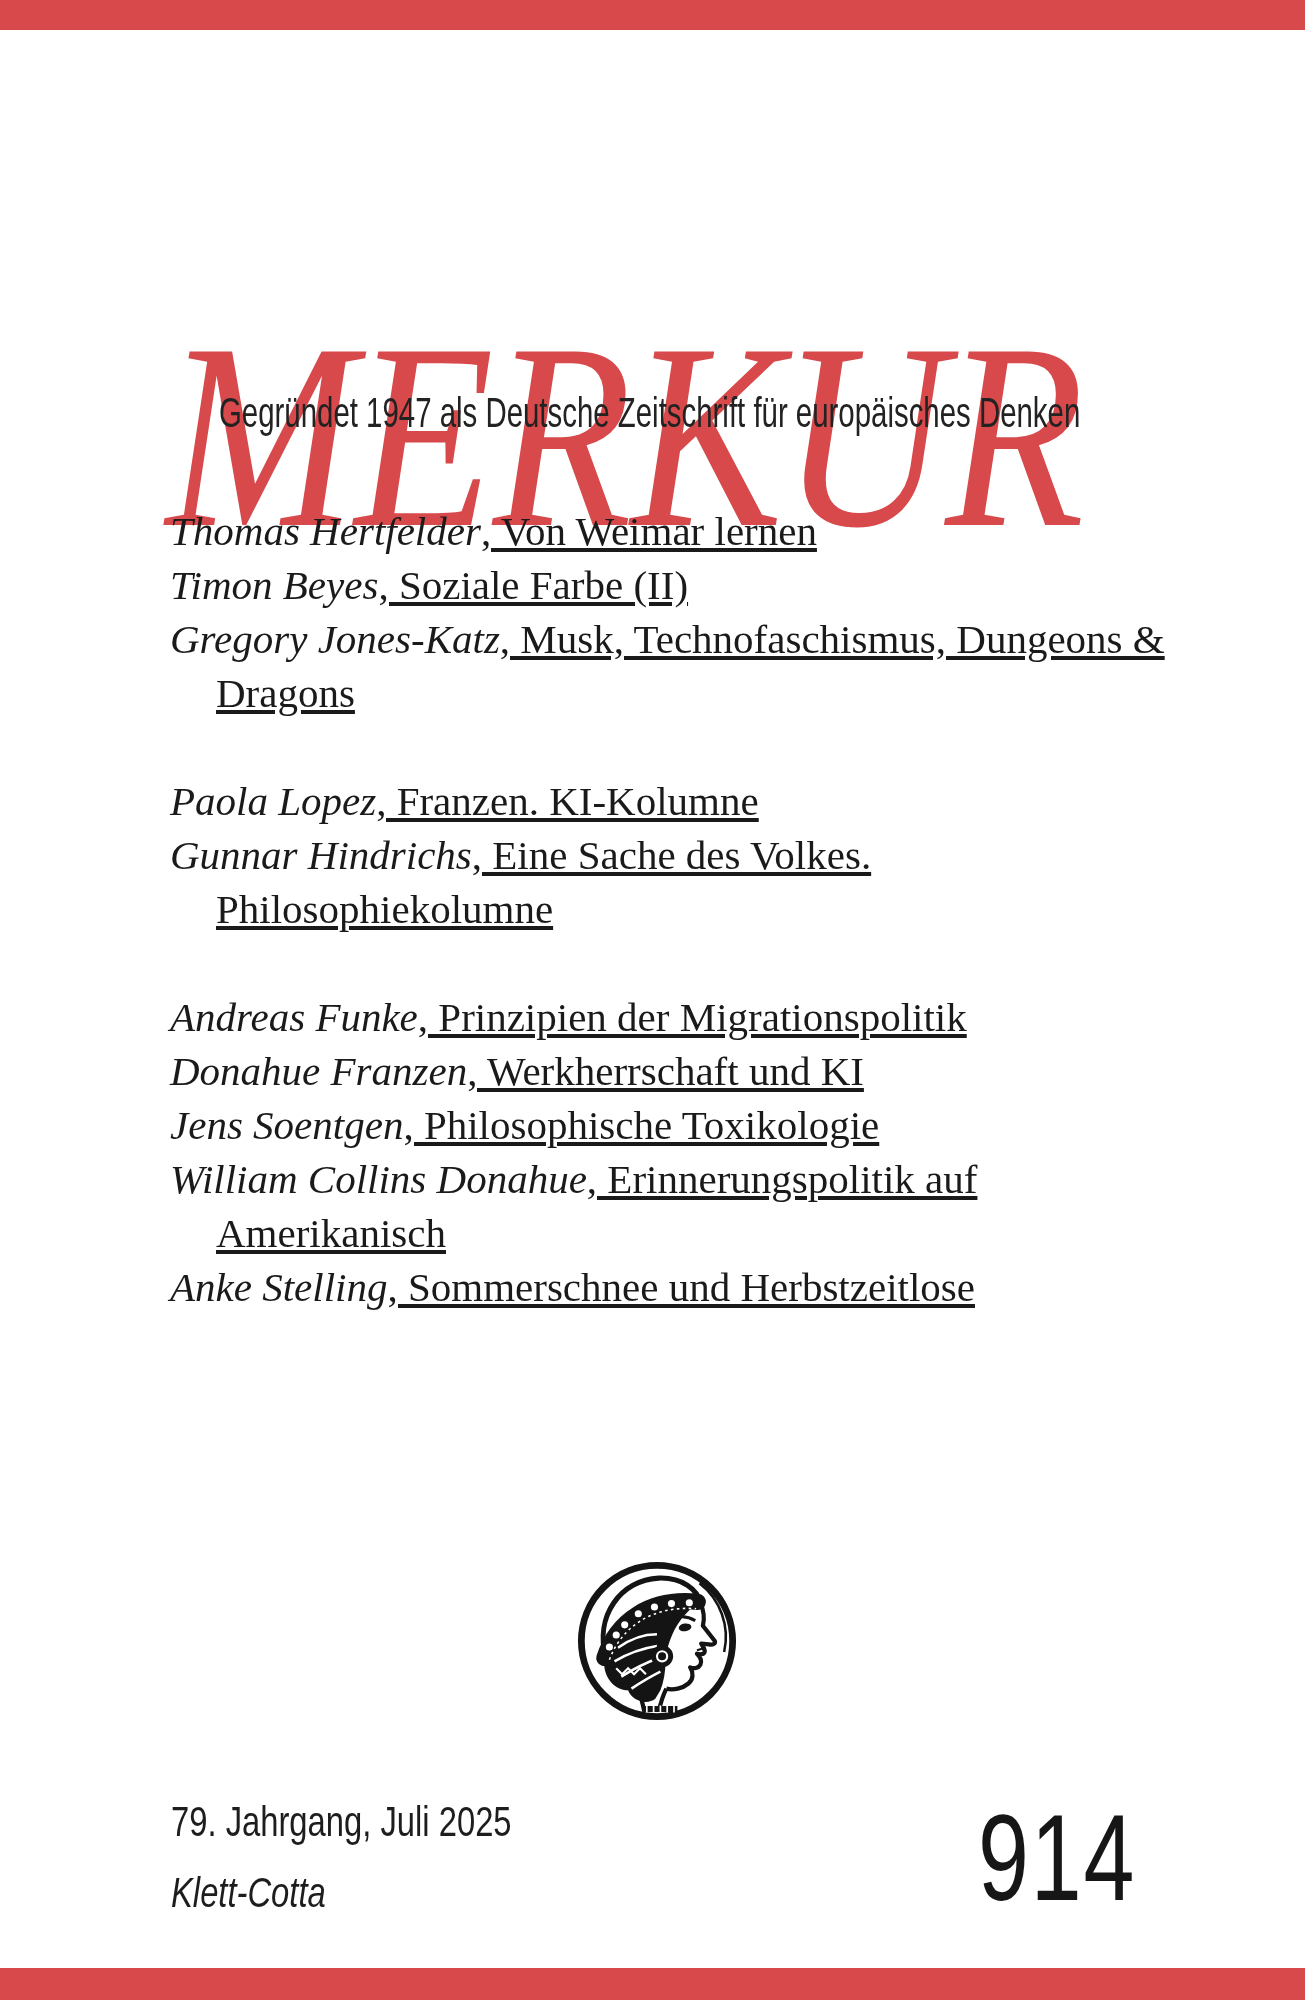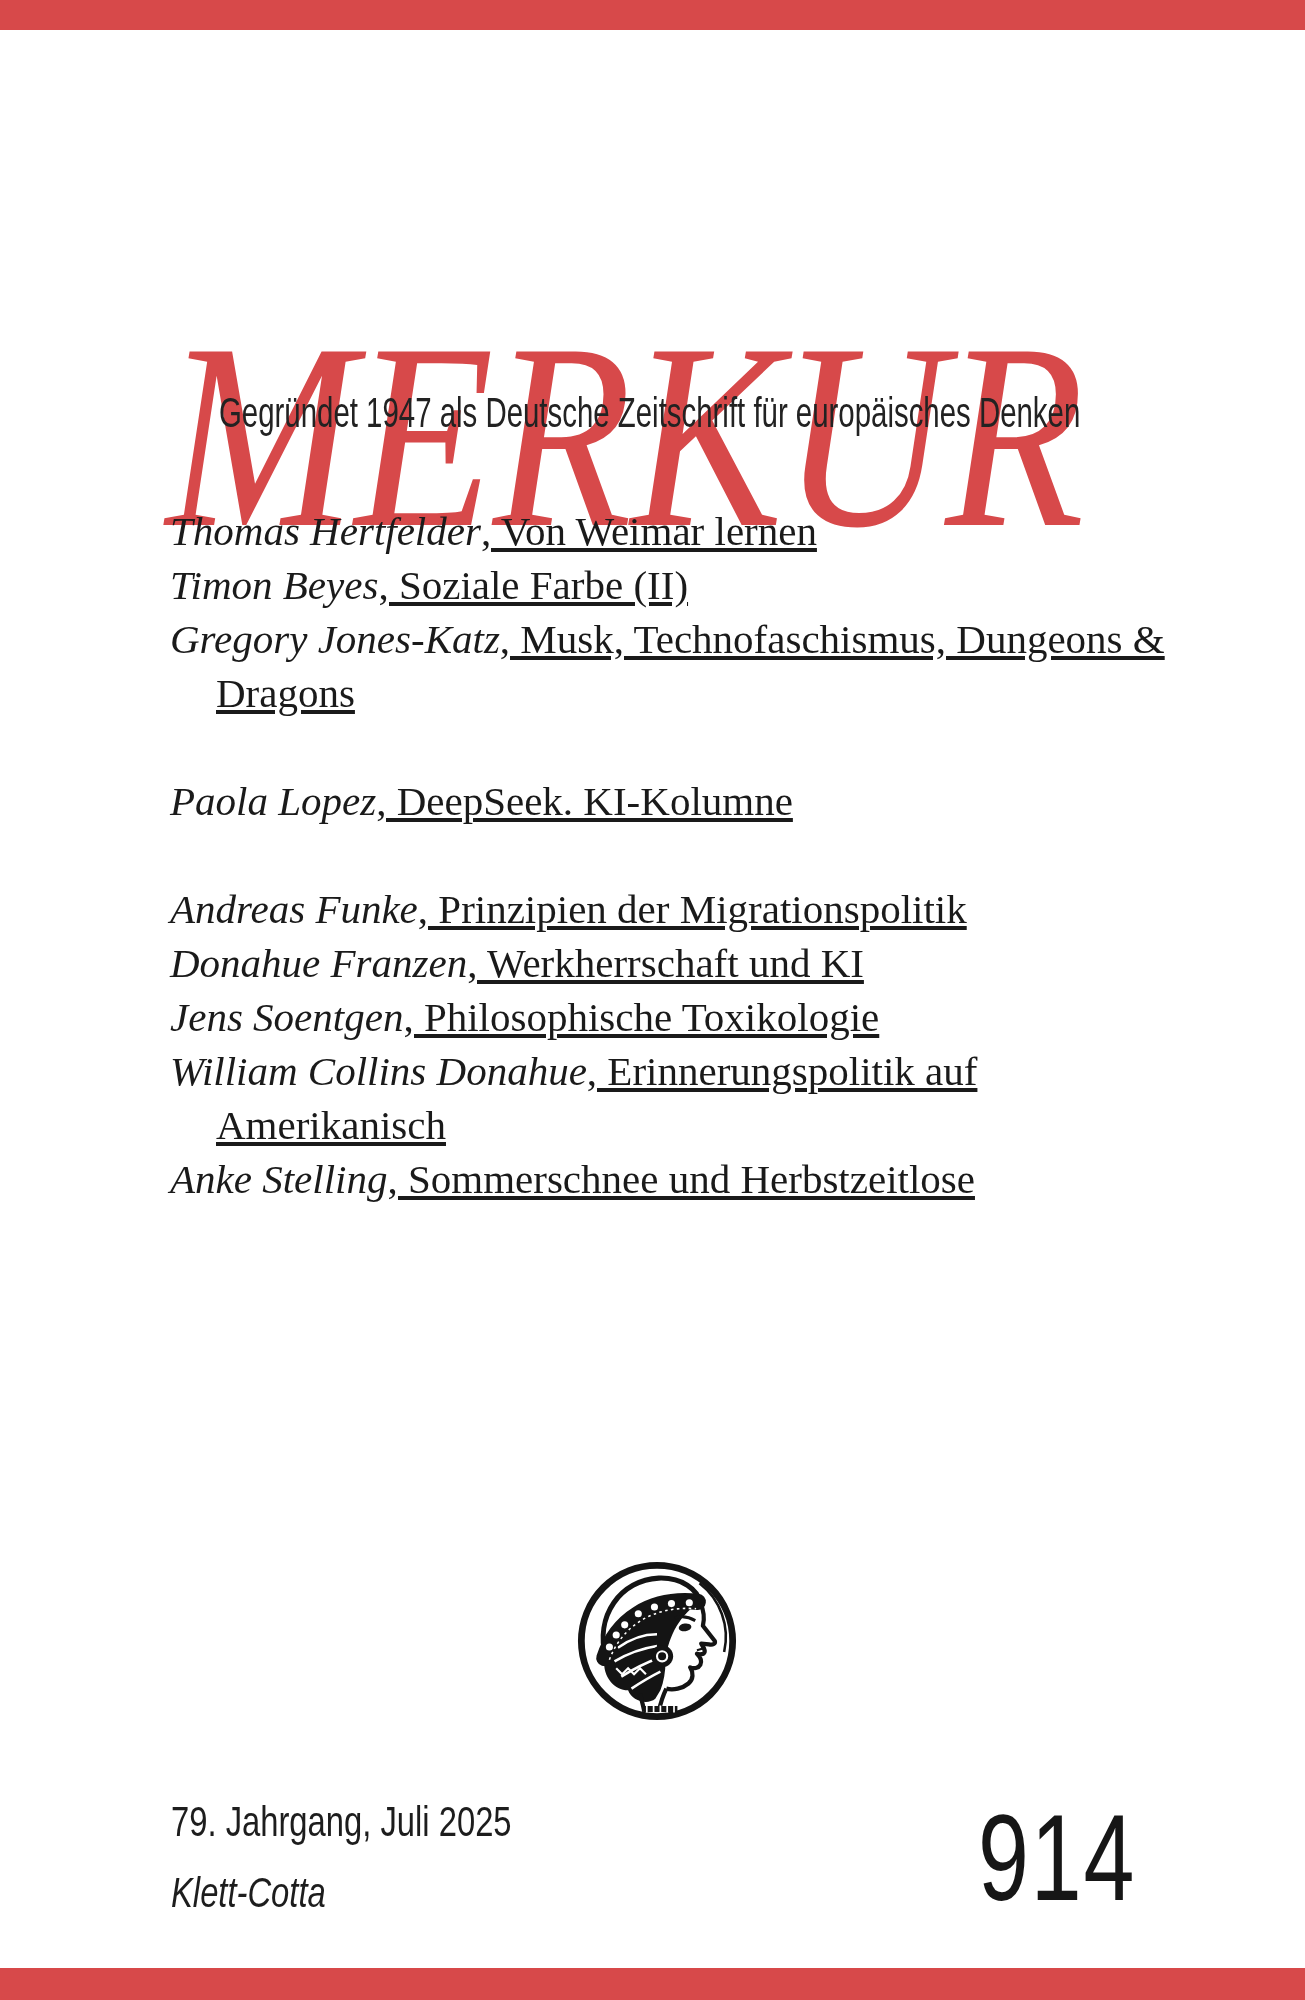--- a/index.html
+++ b/index.html
@@ -67,21 +67,23 @@
 <div class="subtitle">Gegründet 1947 als Deutsche Zeitschrift für europäisches Denken</div>
 
 <div class="toc">
     <div class="toc-group">
       <div class="toc-item"><span class="toc-author">Thomas Hertfelder</span><span class="toc-title">, Von Weimar lernen</span></div>
       <div class="toc-item"><span class="toc-author">Timon Beyes</span><span class="toc-title">, Soziale Farbe (II)</span></div>
       <div class="toc-item"><span class="toc-author">Gregory Jones-Katz</span><span class="toc-title">, Musk, Technofaschismus, Dungeons &amp;
 Dragons</span></div>
     </div>
     <div class="toc-group">
-      <div class="toc-item"><span class="toc-author">Paola Lopez</span><span class="toc-title">, DeepSeek. KI-Kolumne</span></div>
+      <div class="toc-item"><span class="toc-author">Paola Lopez</span><span class="toc-title">, Franzen. KI-Kolumne</span></div>
+      <div class="toc-item"><span class="toc-author">Gunnar Hindrichs</span><span class="toc-title">, Eine Sache des Volkes.
+Philosophiekolumne</span></div>
     </div>
     <div class="toc-group">
       <div class="toc-item"><span class="toc-author">Andreas Funke</span><span class="toc-title">, Prinzipien der Migrationspolitik</span></div>
       <div class="toc-item"><span class="toc-author">Donahue Franzen</span><span class="toc-title">, Werkherrschaft und KI</span></div>
       <div class="toc-item"><span class="toc-author">Jens Soentgen</span><span class="toc-title">, Philosophische Toxikologie</span></div>
       <div class="toc-item"><span class="toc-author">William Collins Donahue</span><span class="toc-title">, Erinnerungspolitik auf
 Amerikanisch</span></div>
       <div class="toc-item"><span class="toc-author">Anke Stelling</span><span class="toc-title">, Sommerschnee und Herbstzeitlose</span></div>
     </div>
   </div>

